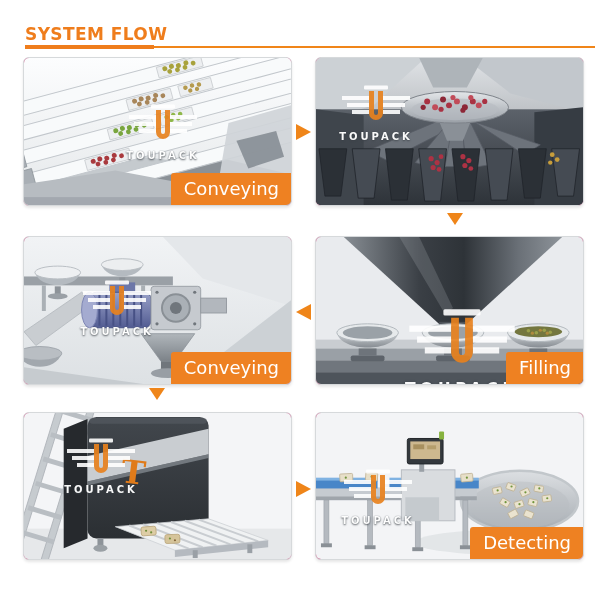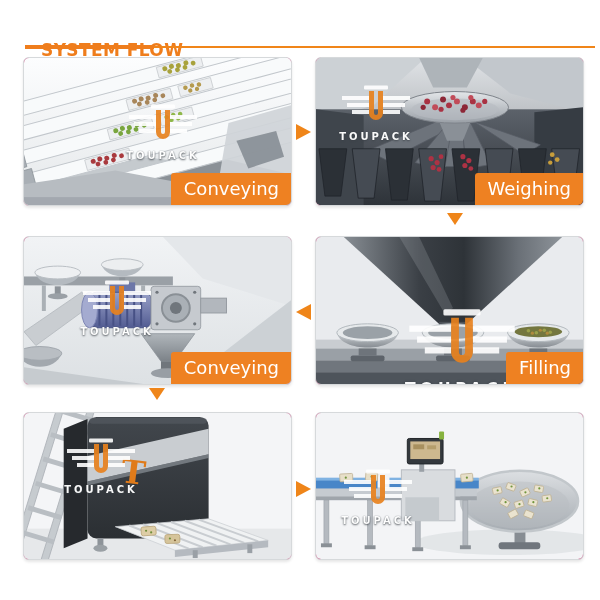--- a/index.html
+++ b/index.html
@@ -4,21 +4,21 @@
 <style>
   * { box-sizing: border-box; }
   html,body { margin:0; padding:0; }
   body {
     width:600px; height:600px; background:#ffffff;
     font-family:"DejaVu Sans","Liberation Sans",sans-serif;
   }
   .page { position:relative; width:600px; height:600px; background:#ffffff; overflow:hidden; }
 
   .header-title {
-    position:absolute; left:25px; top:24px; margin:16px;
+    position:absolute; left:25px; top:24px; margin:0;
     font-size:17px; font-weight:bold; letter-spacing:0.4px; color:#ef7d1c;
   }
   .title-rule { position:absolute; left:25px; top:46px; width:570px; height:2px; background:#f08519; }
   .title-rule-thick { position:absolute; left:25px; top:45px; width:129px; height:4px; background:#ef7d1c; }
 
   .panel {
     position:absolute; width:269px; height:149px;
     border:1px solid #d6d9db; border-radius:6px; overflow:hidden;
     background:#be185d; box-shadow:0 2px 3px rgba(0,0,0,0.10);
   }
@@ -260,21 +260,20 @@
             <rect x="9" y="19" width="22" height="4"></rect>
             <rect x="14" y="26" width="17" height="4"></rect>
           <rect x="45" y="12" width="27" height="4"></rect>
             <rect x="45" y="19" width="22" height="4"></rect>
             <rect x="45" y="26" width="17" height="4"></rect>
         </g>
         <path d="M 33.5,7 L 33.5,29 A 4.5,4.5 0 0 0 42.5,29 L 42.5,7" fill="none" stroke="#e8821e" stroke-width="5" stroke-opacity="0.95"></path>
       </svg>
       <div class="wm-text">TOUPACK</div>
     </div>
-    <span class="panel-label">Weighing</span>
   </div>
 
   <div class="panel" style="left:23px; top:236px;">
     <svg class="scene" viewBox="0 0 269 149" preserveAspectRatio="none">
       <defs>
         <linearGradient id="s3bg" x1="0" y1="0" x2="0" y2="1">
           <stop offset="0" stop-color="#f1f3f5"></stop>
             <stop offset="1" stop-color="#dde1e4"></stop>
         </linearGradient>
         <linearGradient id="s3mot" x1="0" y1="0" x2="0" y2="1">
@@ -584,20 +583,21 @@
             <rect x="9" y="19" width="22" height="4"></rect>
             <rect x="14" y="26" width="17" height="4"></rect>
           <rect x="45" y="12" width="27" height="4"></rect>
             <rect x="45" y="19" width="22" height="4"></rect>
             <rect x="45" y="26" width="17" height="4"></rect>
         </g>
         <path d="M 33.5,7 L 33.5,29 A 4.5,4.5 0 0 0 42.5,29 L 42.5,7" fill="none" stroke="#e8821e" stroke-width="5" stroke-opacity="0.95"></path>
       </svg>
       <div class="wm-text">TOUPACK</div>
     </div>
+    <span class="panel-label">Detecting</span>
   </div>
 
   <div class="arrow arrow-right" style="left:296px; top:124px;"></div>
   <div class="arrow arrow-down" style="left:447px; top:213px;"></div>
   <div class="arrow arrow-left" style="left:296px; top:304px;"></div>
   <div class="arrow arrow-down" style="left:149px; top:388px;"></div>
   <div class="arrow arrow-right" style="left:296px; top:481px;"></div>
 
 </div>
 

